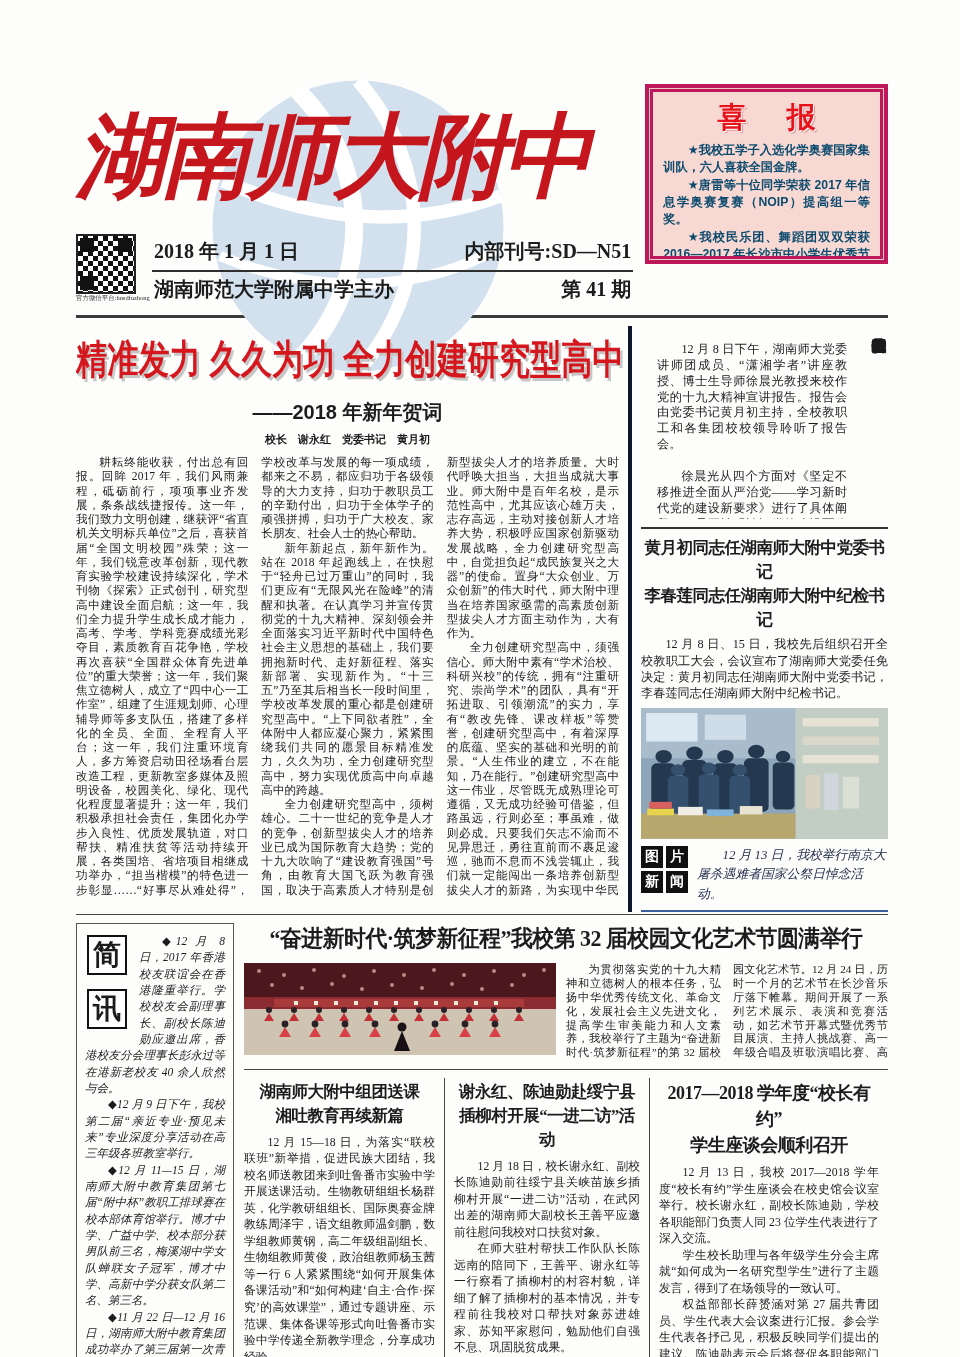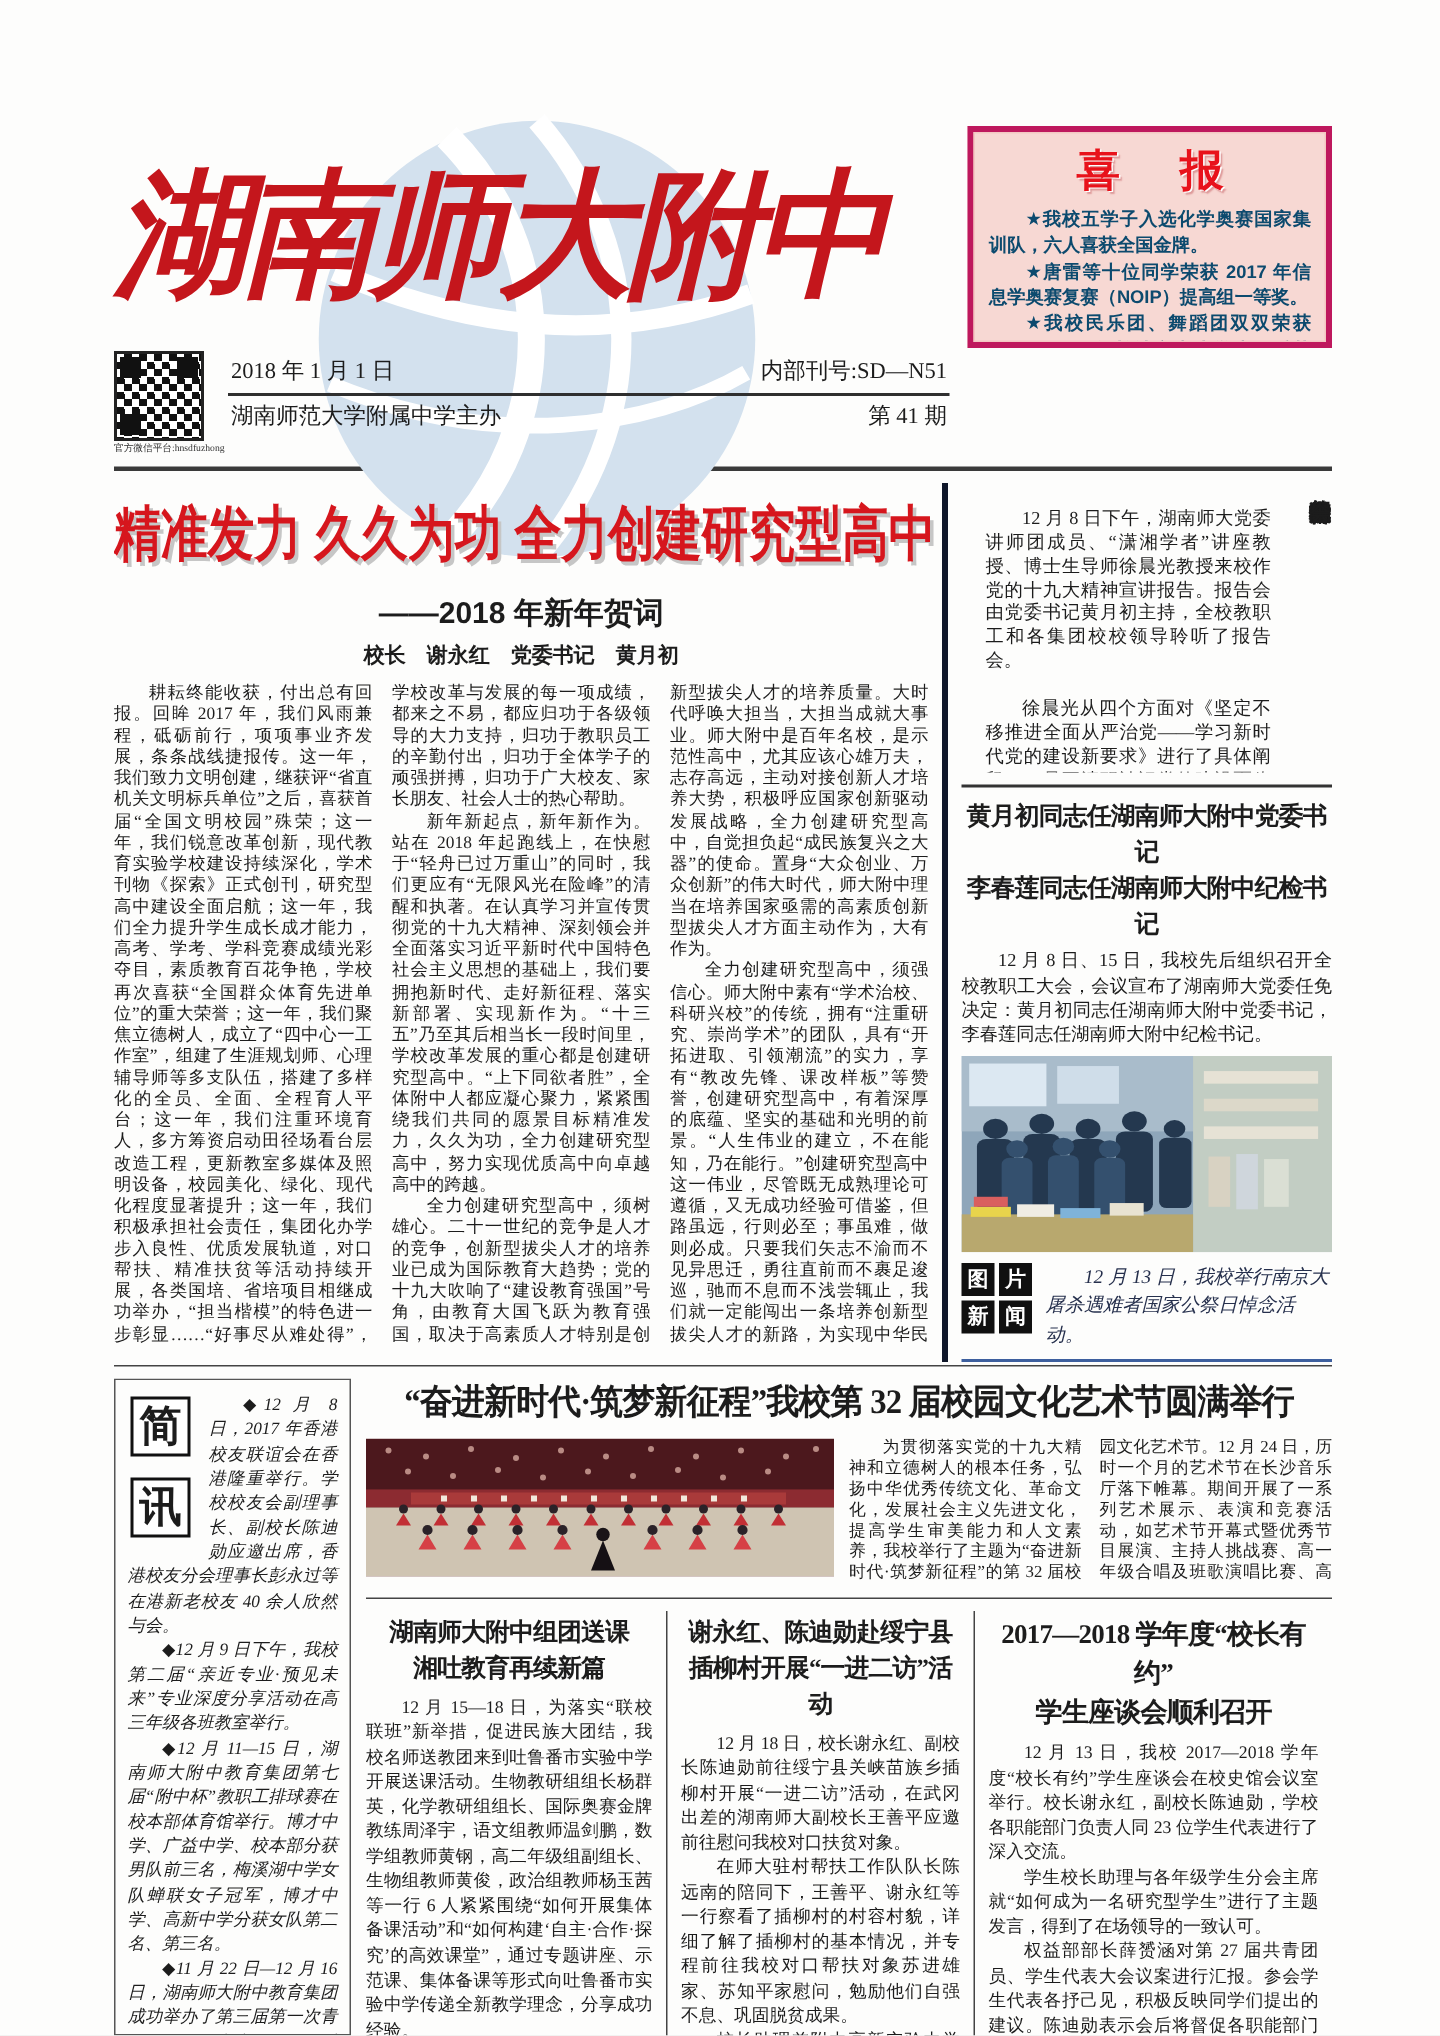--- a/index.html
+++ b/index.html
@@ -26,26 +26,26 @@
   .qr-code {
     width:60px; height:60px; border:2px solid #222;
     background:
       linear-gradient(#111,#111) 2px 2px/14px 14px no-repeat,
       linear-gradient(#111,#111) 40px 2px/14px 14px no-repeat,
       linear-gradient(#111,#111) 2px 40px/14px 14px no-repeat,
       repeating-conic-gradient(#111 0 25%, #fff 0 50%) 0 0/10px 10px;
   }
   .qr-caption { font-size:7px; white-space:nowrap; transform:scale(.92); transform-origin:left top; color:#333; }
   .info-table { flex:1; margin-left:12px; }
-  .info-line { display:flex; justify-content:space-between; font-weight:normal; font-size:15px; padding:4px 2px 5px; }
+  .info-line { display:flex; justify-content:space-between; font-weight:bold; font-size:20px; padding:4px 2px 5px; }
   .info-line.first { border-bottom:2px solid #2f2f2f; }
   
   .xibao {
-    width:243px; height:148px; background:#f7d8d3;
-    border:4px solid #be185d; outline:1px solid #f3c7c2; outline-offset:-5px;
+    width:243px; height:180px; background:#f7d8d3;
+    border:8px solid #be185d; outline:1px solid #f3c7c2; outline-offset:-5px;
     padding:6px 10px 4px; overflow:hidden;
   }
   .xibao-title {
     text-align:center; color:#e8121b; font-family:"Liberation Sans",sans-serif;
     font-weight:900; font-size:29px; letter-spacing:16px; text-indent:16px;
     text-shadow:1px 1px 0 #fff,2px 2px 1px #d99;
     margin-bottom:4px;
   }
   .xibao-items p {
     font-family:"Liberation Sans","DejaVu Sans",sans-serif;
@@ -57,21 +57,21 @@
   .middle { display:flex; height:586px; overflow:hidden; }
   .middle-left { width:556px; padding-right:9px; border-right:4px solid #0f172a; }
   .middle-right { flex:1; padding-left:9px; display:flex; flex-direction:column; overflow:hidden; }
   .main-headline {
     font-family:"Liberation Sans","DejaVu Sans",sans-serif;
     color:#d6161d; font-weight:900; font-size:40px; white-space:nowrap;
     letter-spacing:0px; transform:scaleX(0.78); transform-origin:left center;
     text-shadow:3px 3px 0 #c6c6c6; margin:6px 0 0;
   }
   .main-subtitle { text-align:center; font-family:"Liberation Sans",sans-serif; font-weight:bold; font-size:20px; margin:12px 0 6px; }
-  .main-byline { text-align:center; font-weight:bold; font-size:14px; margin-bottom:9px; }
+  .main-byline { text-align:center; font-weight:bold; font-size:11px; margin-bottom:9px; }
   .main-columns {
     column-count:3; column-gap:13px; height:452px; overflow:hidden;
     font-size:11.6px; line-height:1.23; text-align:justify;
   }
   .main-columns p { text-indent:2em; margin:0; }
   .report-row { display:flex; height:230px; overflow:hidden; }
   .report-text { flex:1; font-size:12.2px; line-height:1.3; text-align:justify; }
   .report-text p { text-indent:2em; margin:16px; }
   .report-vtitle {
     writing-mode:vertical-rl; text-orientation:upright;

